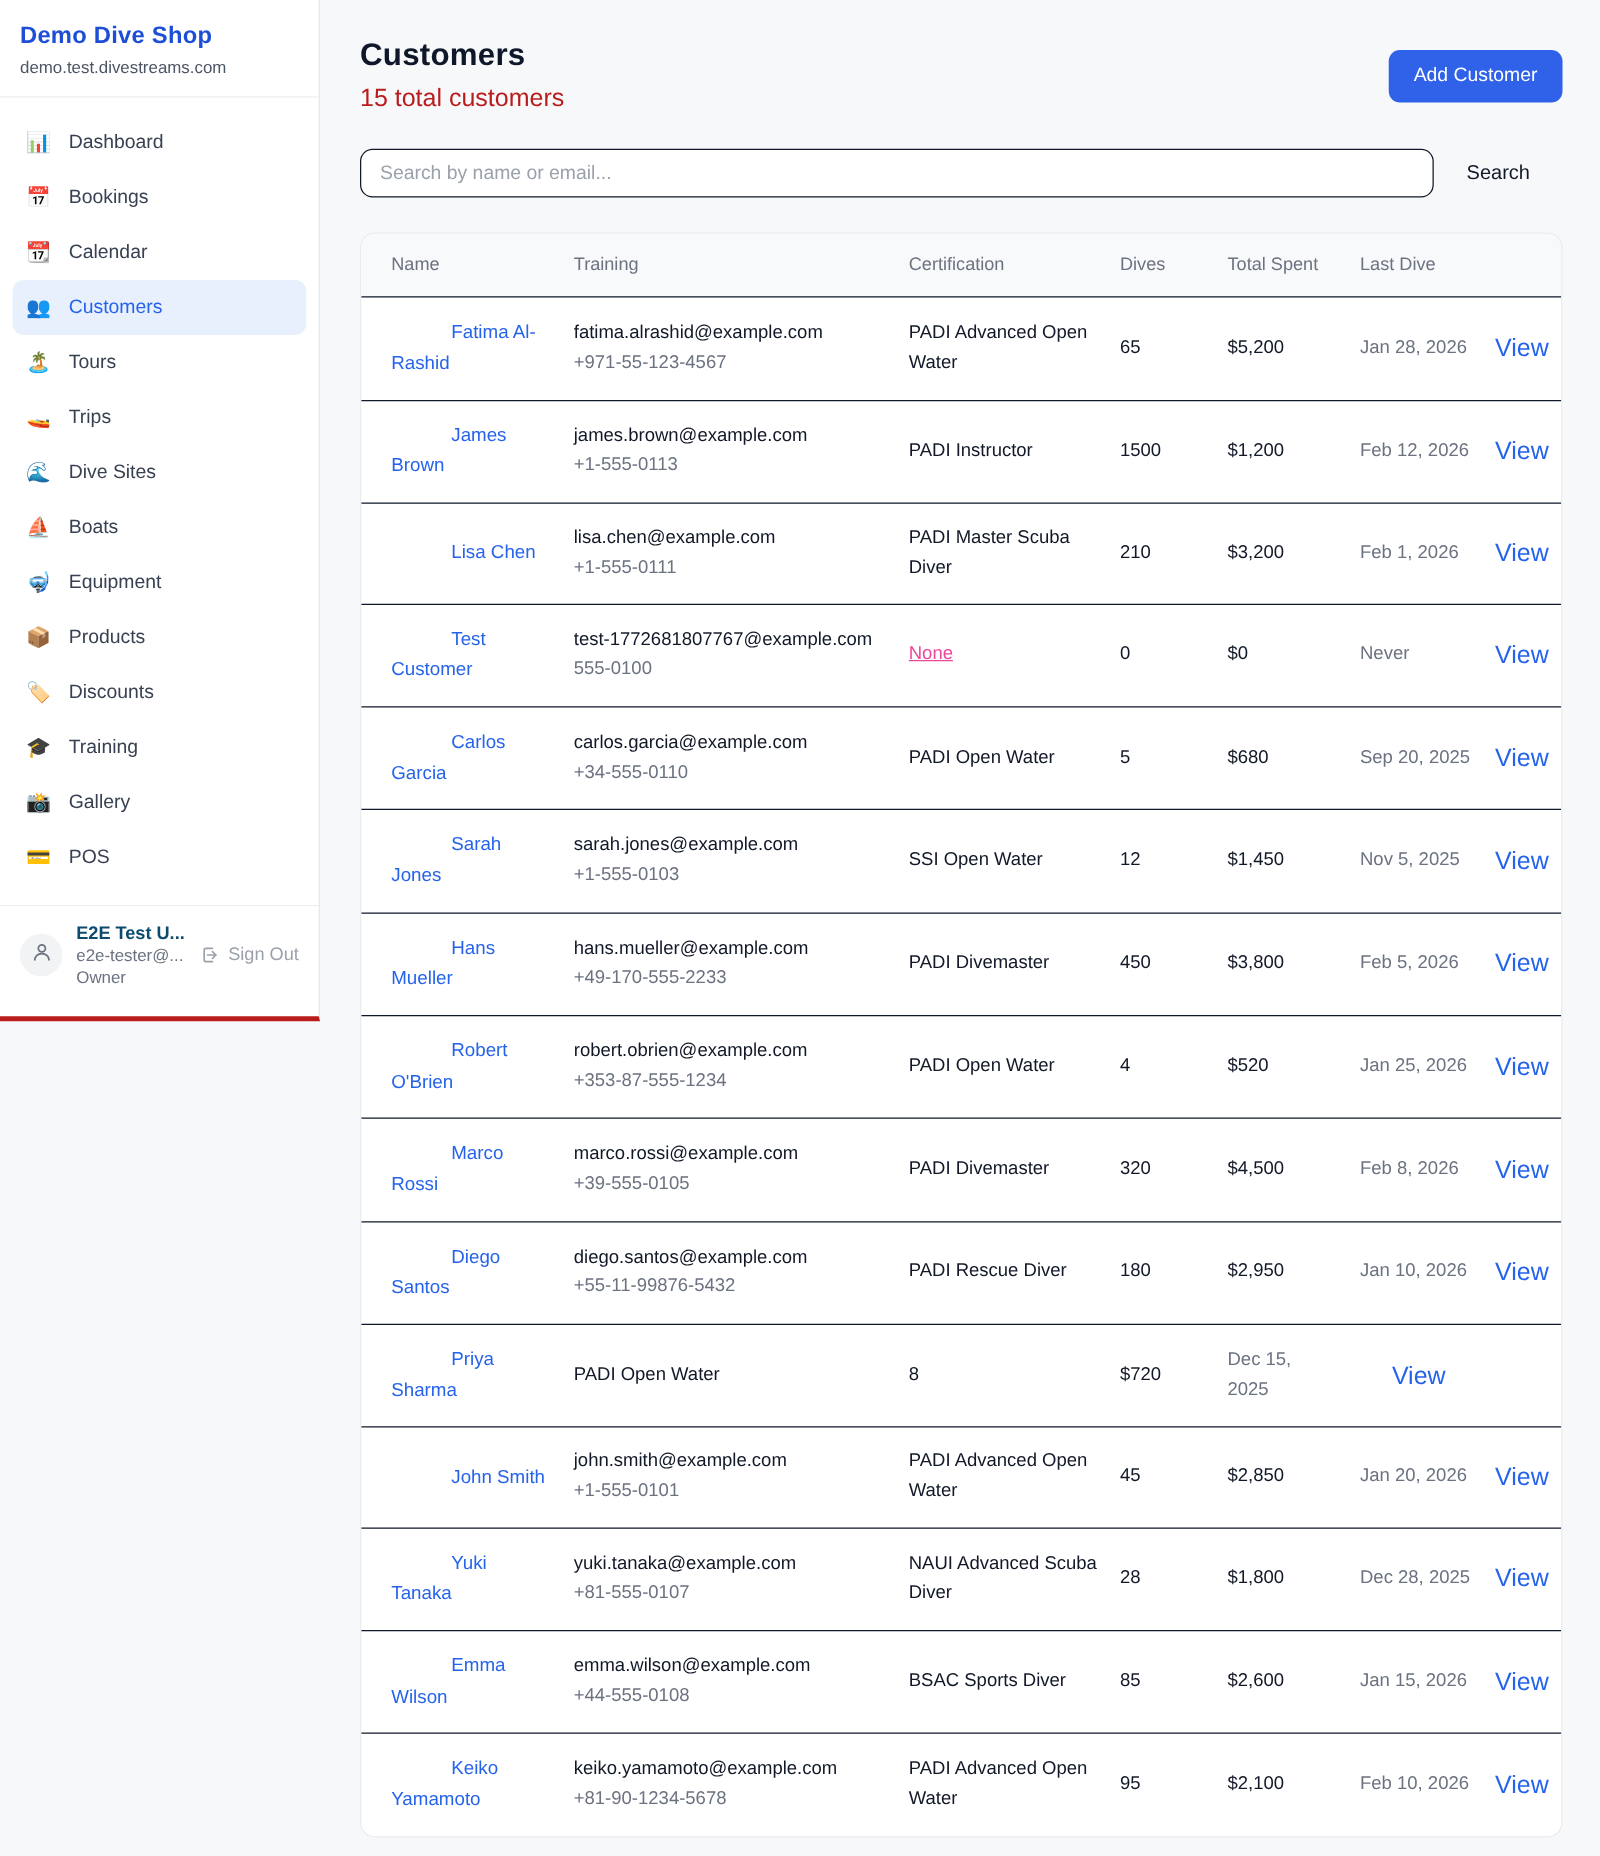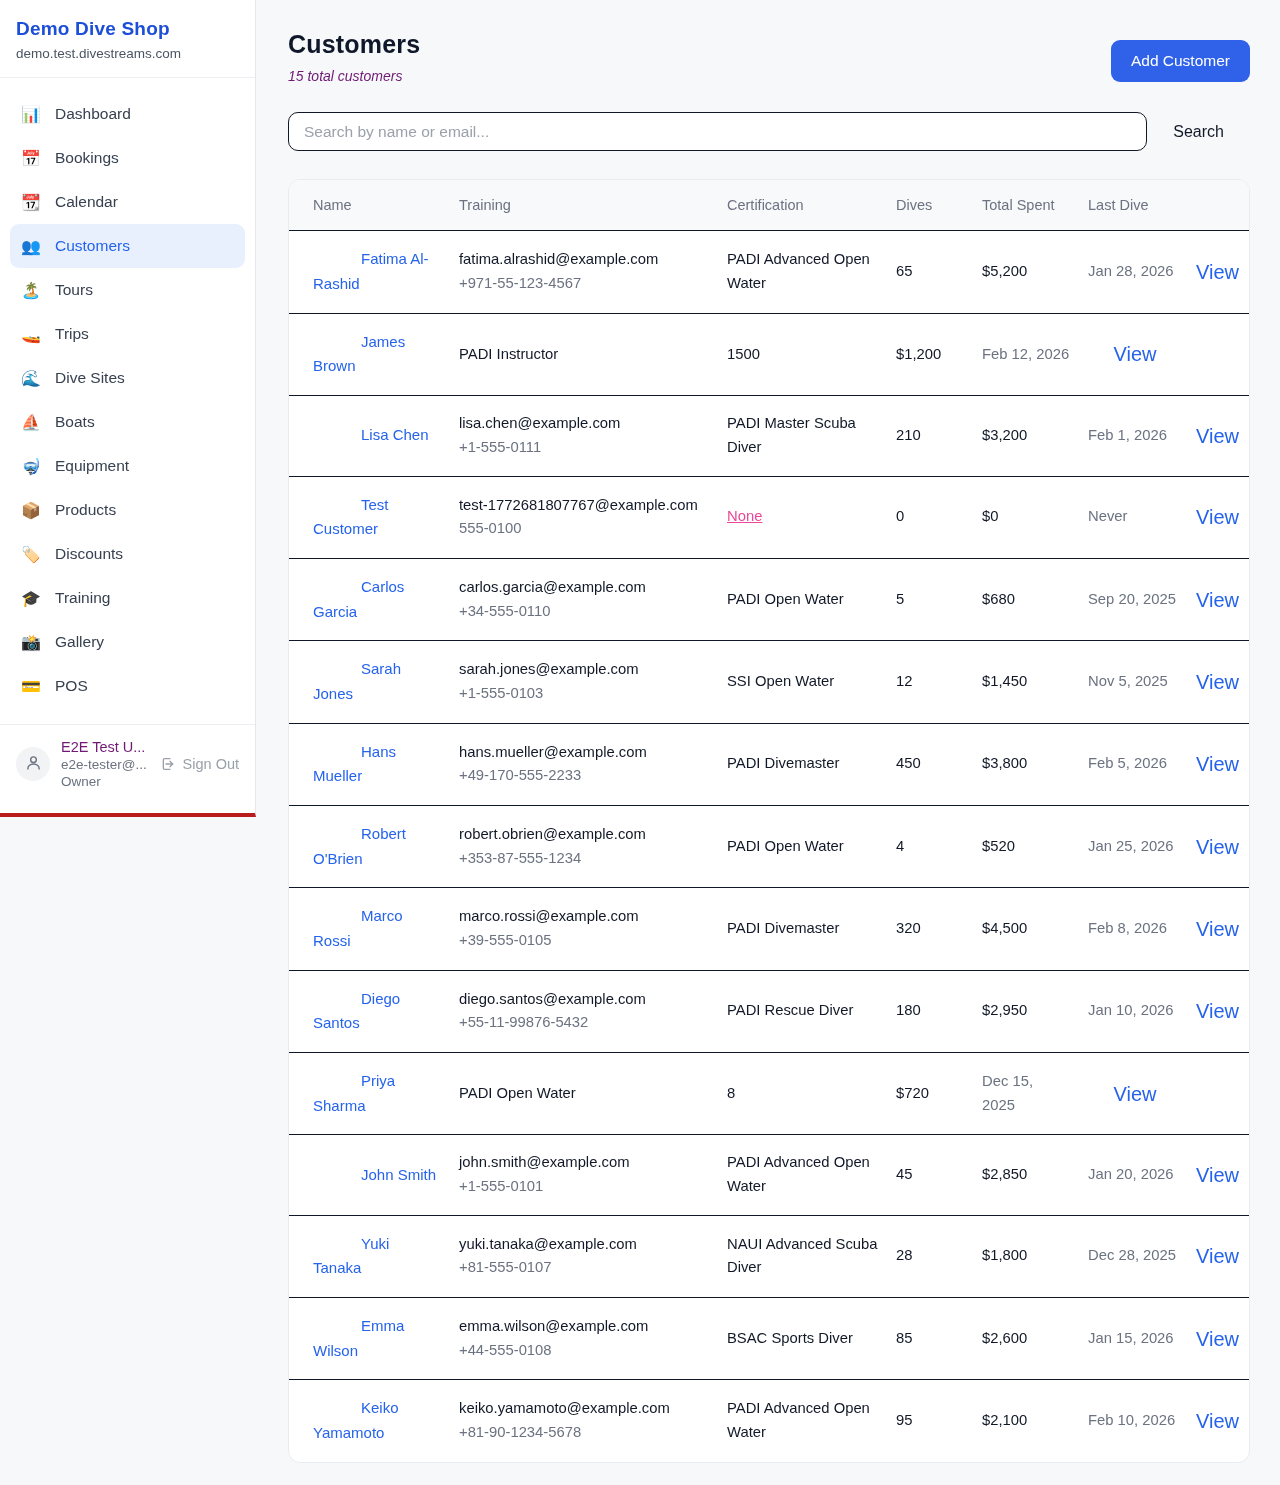--- a/index.html
+++ b/index.html
@@ -41,35 +41,35 @@
     padding: 14px 16px 14px 16px;
     display: flex; align-items: center; gap: 11px;
   }
   .avatar {
     width: 34px; height: 34px; border-radius: 50%;
     background: #f1f3f5; color: #6b7280;
     display: flex; align-items: center; justify-content: center;
     flex: 0 0 34px;
   }
   .user-meta { flex: 1 1 auto; min-width: 0; }
-  .user-name { font-weight: normal; font-size: 14.5px; color: #701a75; white-space: nowrap; }
+  .user-name { font-weight: bold; font-size: 14.5px; color: #0c4a6e; white-space: nowrap; }
   .user-email { font-size: 13.5px; color: #6b7280; margin-top: 2px; white-space: nowrap; }
   .user-role { font-size: 13.5px; color: #6b7280; margin-top: 2px; }
   .signout {
     display: flex; align-items: center; gap: 7px;
     color: #9aa1ab; font-size: 14.5px;
     background: none; border: none; cursor: pointer;
     font-family: inherit; white-space: nowrap;
   }
 
   
   .main { margin-left: 256px; padding: 30px 30px 30px 32px; }
   .page-head { display: flex; align-items: flex-start; justify-content: space-between; }
   .page-title { font-size: 25px; font-weight: bold; color: #0f172a; letter-spacing: .2px; }
-  .page-subtitle { font-size: 14px; color: #701a75; margin-top: 9px; font-style: italic; }
+  .page-subtitle { font-size: 20px; color: #b91c1c; margin-top: 9px; }
   .btn-primary {
     background: #2f62e9; color: #ffffff;
     border: none; border-radius: 9px;
     font-size: 15.5px; font-weight: 500;
     padding: 12px 20px; cursor: pointer;
     font-family: inherit;
     margin-top: 10px;
   }
   .search-row { display: flex; align-items: center; margin-top: 28px; }
   .search-input {
@@ -280,20 +280,24 @@
     <div class="td cell-date">Jan 28, 2026</div>
     <div class="td cell-action">
       <a href="#">View</a>
     </div>
   </div>
 
   <div class="trow body-row">
     <div class="td cell-name">
       <a href="#">James Brown</a>
     </div>
+    <div class="td cell-contact">
+      <div class="email">james.brown@example.com</div>
+      <div class="phone">+1-555-0113</div>
+    </div>
     <div class="td cell-cert">PADI Instructor</div>
     <div class="td cell-dives">1500</div>
     <div class="td cell-spent">$1,200</div>
     <div class="td cell-date">Feb 12, 2026</div>
     <div class="td cell-action">
       <a href="#">View</a>
     </div>
   </div>
 
   <div class="trow body-row">

